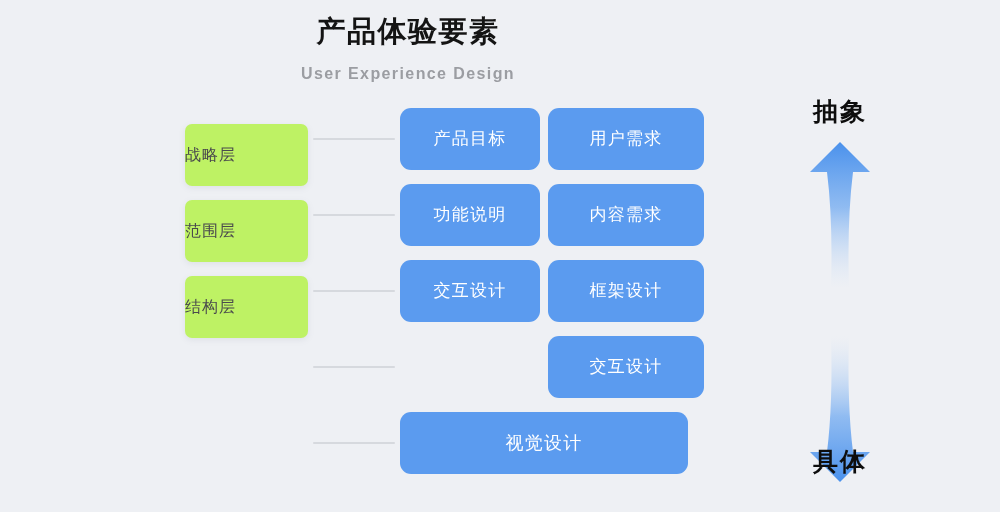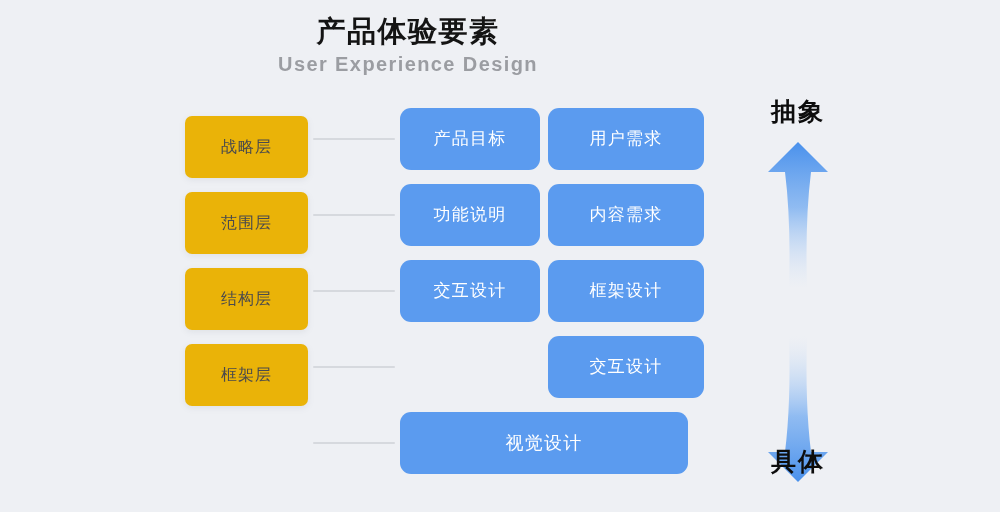--- a/index.html
+++ b/index.html
@@ -31,48 +31,48 @@
     text-align: center;
   }
   #title {
     font-size: 29px;
     font-weight: bold;
     color: #141414;
     letter-spacing: 1.5px;
     line-height: 34px;
   }
   #subtitle {
-    margin-top: 6px;
-    font-size: 20px;
+    margin-top: 16px;
+    font-size: 16px;
     font-weight: bold;
     color: #9b9da2;
     letter-spacing: 1.4px;
     line-height: 20px;
   }
 
   
   .row {
     position: absolute;
     left: 0;
     width: 1000px;
     height: 62px;
   }
 
   .layer-label {
     position: absolute;
     left: 185px;
-    top: 8px;
+    top: 16px;
     width: 123px;
     height: 62px;
-    background: #eab308;
+    background: #bef264;
     border-radius: 7px;
     box-shadow: 0 2px 6px rgba(120,130,150,0.13);
     display: flex;
     align-items: center;
-    justify-content: center;
+    justify-content: flex-start;
     box-sizing: border-box;
   }
   .layer-label-text {
     font-size: 16px;
     color: #4a4a4d;
     letter-spacing: 1px;
     line-height: 20px;
   }
 
   .connector {
@@ -108,21 +108,21 @@
     line-height: 22px;
   }
   .card.full .card-text {
     font-weight: normal;
     font-size: 18px;
   }
 
   
   #axis {
     position: absolute;
-    left: 738px;
+    left: 780px;
     top: 96px;
     width: 120px;
     height: 388px;
   }
   .axis-label {
     position: absolute;
     left: 0;
     width: 120px;
     text-align: center;
     font-size: 25px;
@@ -185,23 +185,20 @@
     <div class="connector"></div>
     <div class="card left">
       <span class="card-text">功能说明</span>
     </div>
     <div class="card right">
       <span class="card-text">内容需求</span>
     </div>
   </div>
 
   <div class="row" style="top:336px;">
-    <div class="layer-label">
-      <span class="layer-label-text">框架层</span>
-    </div>
     <div class="connector"></div>
     <div class="card right">
       <span class="card-text">交互设计</span>
     </div>
   </div>
 
   <div class="row" style="top:412px;">
     <div class="connector"></div>
     <div class="card full">
       <span class="card-text">视觉设计</span>

